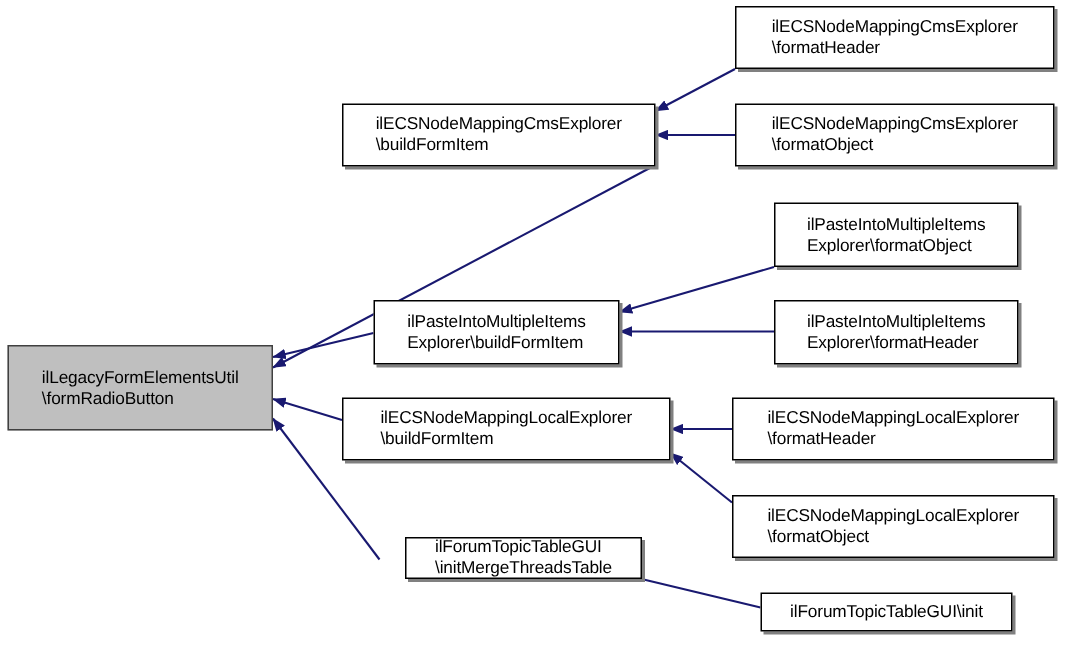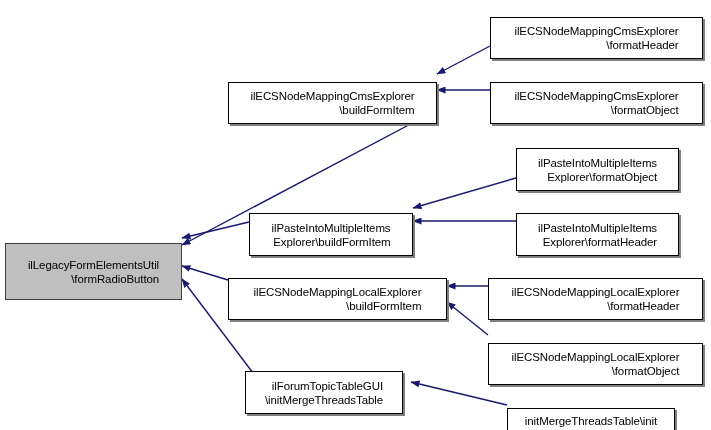--- a/index.html
+++ b/index.html
@@ -24,28 +24,27 @@
     pointer-events: none;
   }
   .node {
     position: absolute;
     box-sizing: border-box;
     background: #ffffff;
     border: 1px solid #000000;
     display: flex;
     align-items: center;
     justify-content: center;
-    text-align: right;
+    text-align: left;
     color: #000000;
     font-size: 11.5px;
     line-height: 14px;
     letter-spacing: -0.1px;
     white-space: pre-line;
     z-index: 2;
-    margin-top: 13px;
   }
   .node.current {
     background: #bfbfbf;
     border: 1px solid #404040;
   }
   .node.shadow {
     box-shadow: 2px 2px 0 0 #808080;
   }
 </style>
 </head>
@@ -86,18 +85,18 @@
       <div class="node shadow" style="left: 516px; top: 135px; width: 163px; height: 43px;">ilPasteIntoMultipleItems
 Explorer\formatObject</div>
       <div class="node shadow" style="left: 516px; top: 200px; width: 163px; height: 43px;">ilPasteIntoMultipleItems
 Explorer\formatHeader</div>
       <div class="node shadow" style="left: 228px; top: 265px; width: 219px; height: 42px;">ilECSNodeMappingLocalExplorer
 \buildFormItem</div>
       <div class="node shadow" style="left: 488px; top: 265px; width: 215px; height: 42px;">ilECSNodeMappingLocalExplorer
 \formatHeader</div>
       <div class="node shadow" style="left: 488px; top: 330px; width: 215px; height: 42px;">ilECSNodeMappingLocalExplorer
 \formatObject</div>
-      <div class="node shadow" style="left: 245px; top: 358px; width: 158px; height: 43px;">ilForumTopicTableGUI
+      <div class="node shadow" style="left: 270px; top: 358px; width: 158px; height: 28px;">ilForumTopicTableGUI
 \initMergeThreadsTable</div>
-      <div class="node shadow" style="left: 507px; top: 395px; width: 168px; height: 26px;">initMergeThreadsTable\init</div>
+      <div class="node shadow" style="left: 507px; top: 395px; width: 168px; height: 26px;">ilForumTopicTableGUI\init</div>
     </div>
 
 </div>
 
 </body></html>

